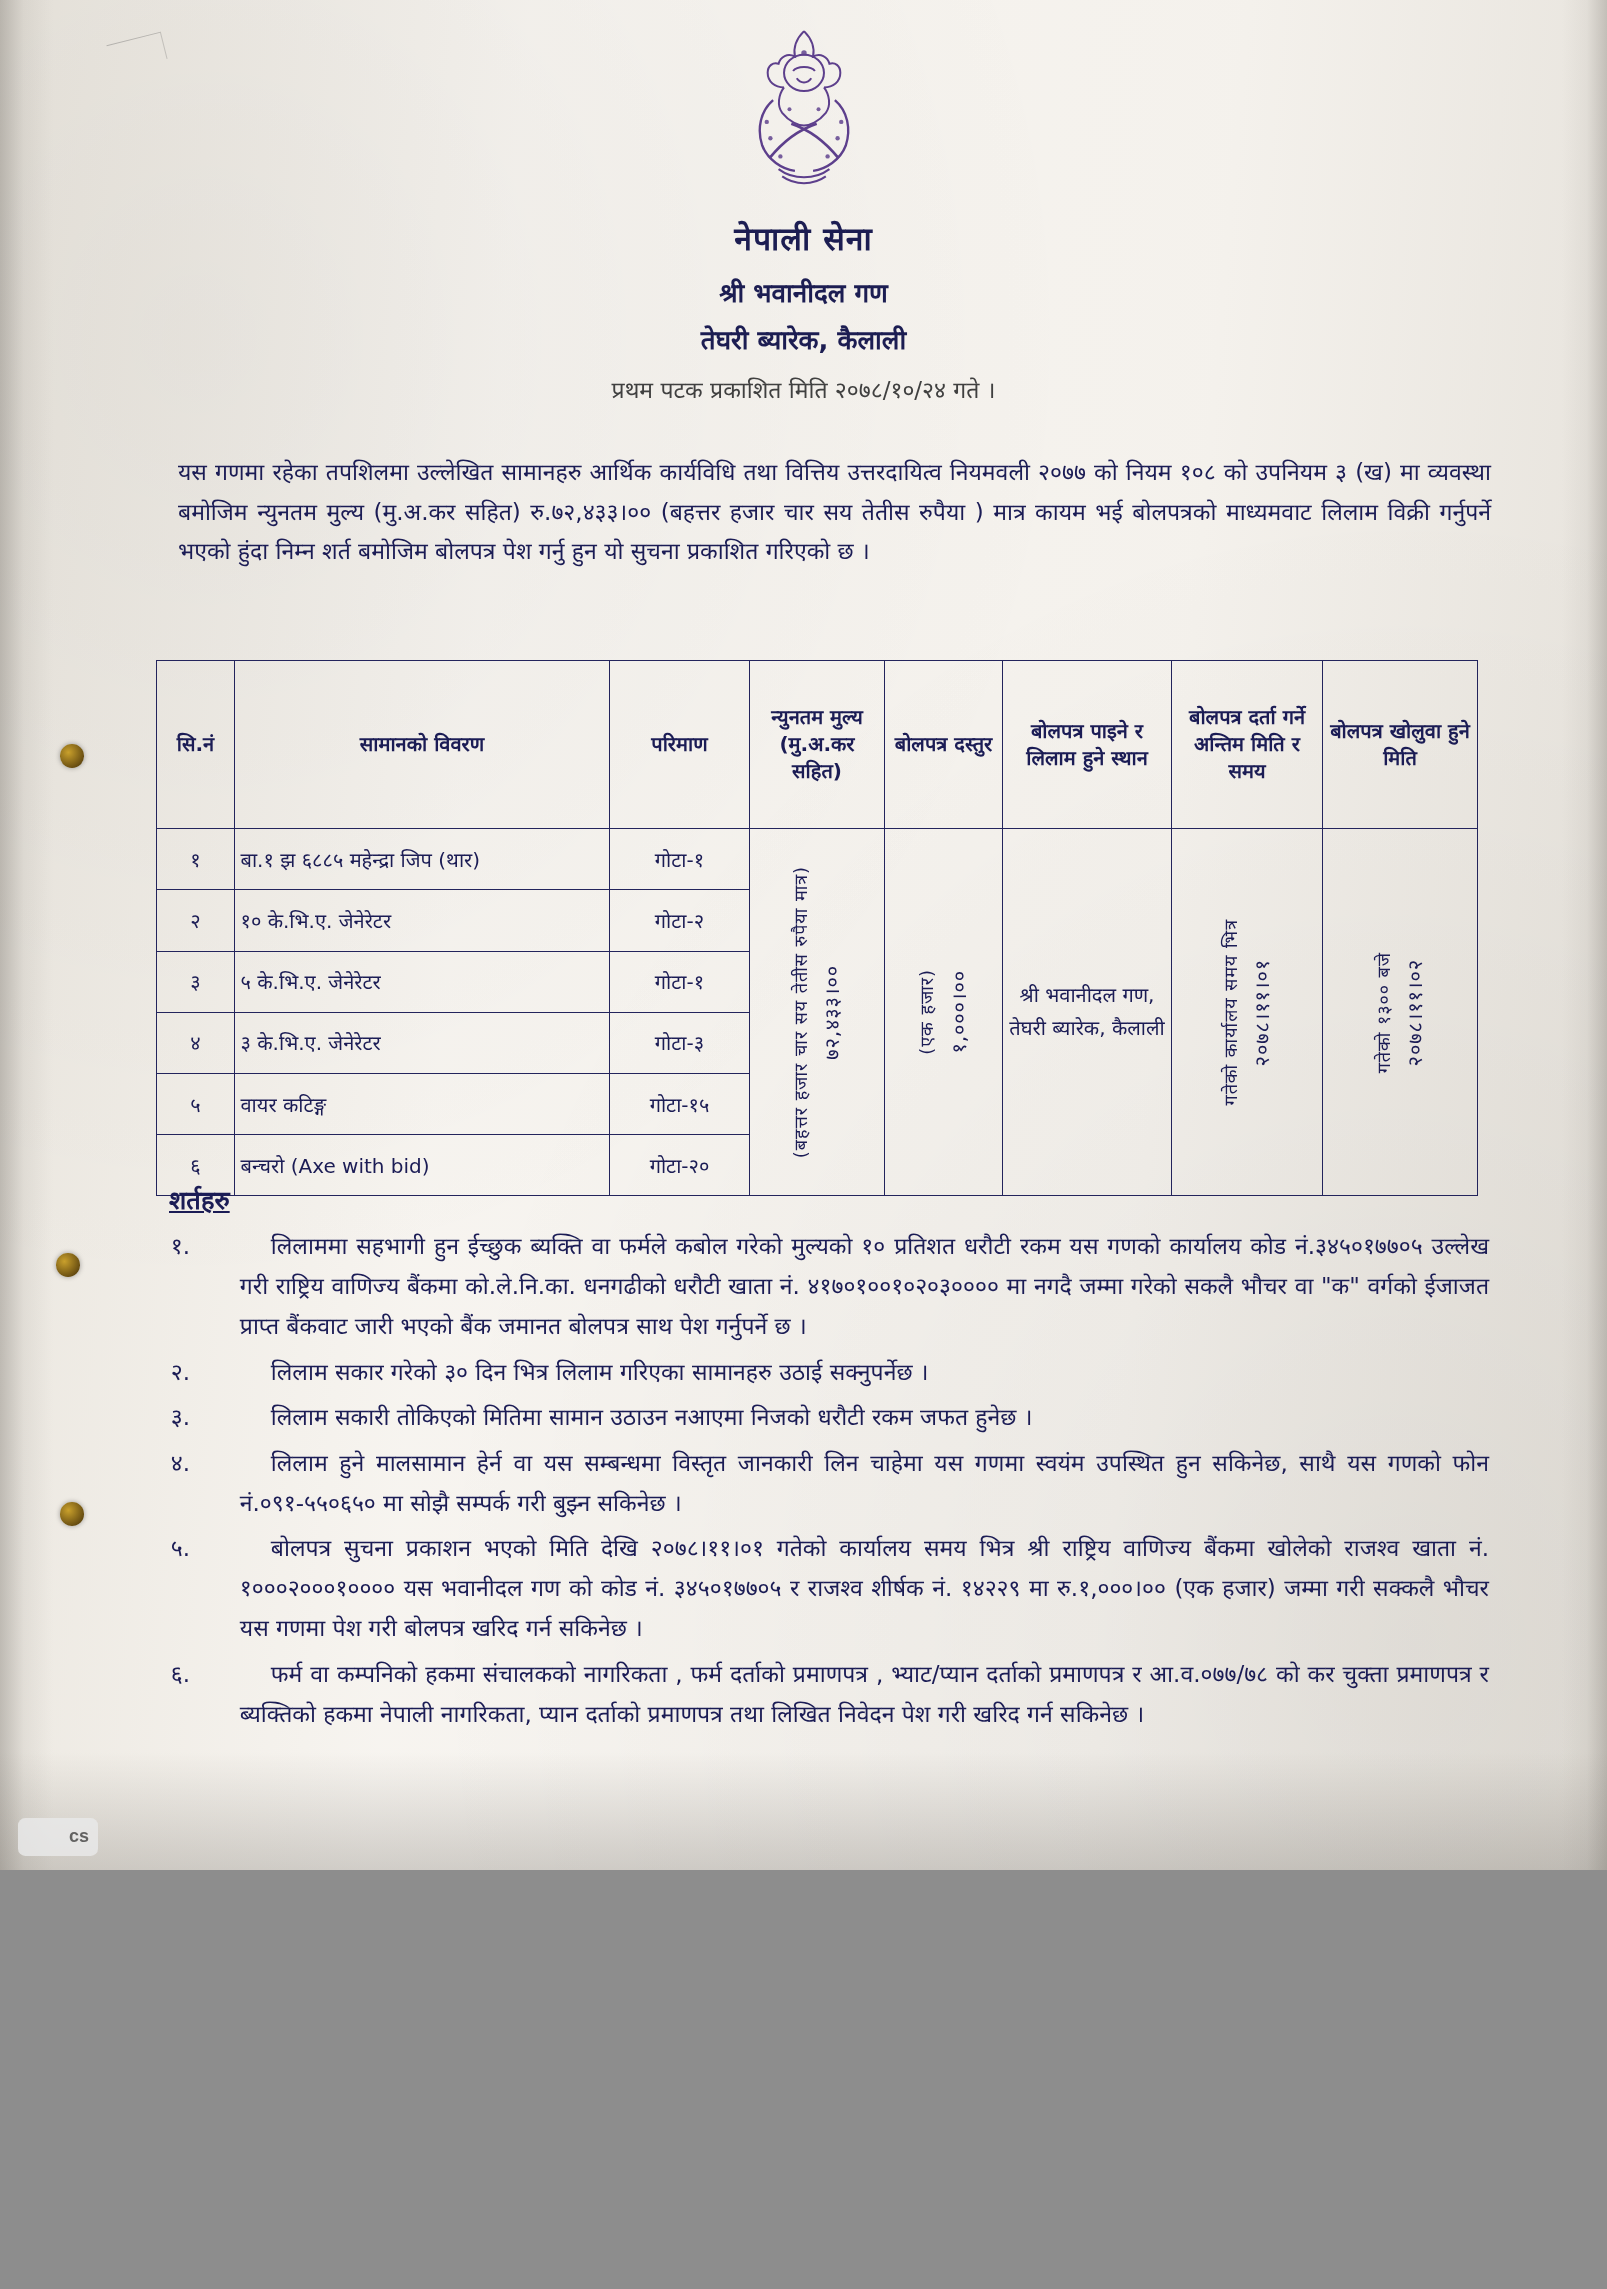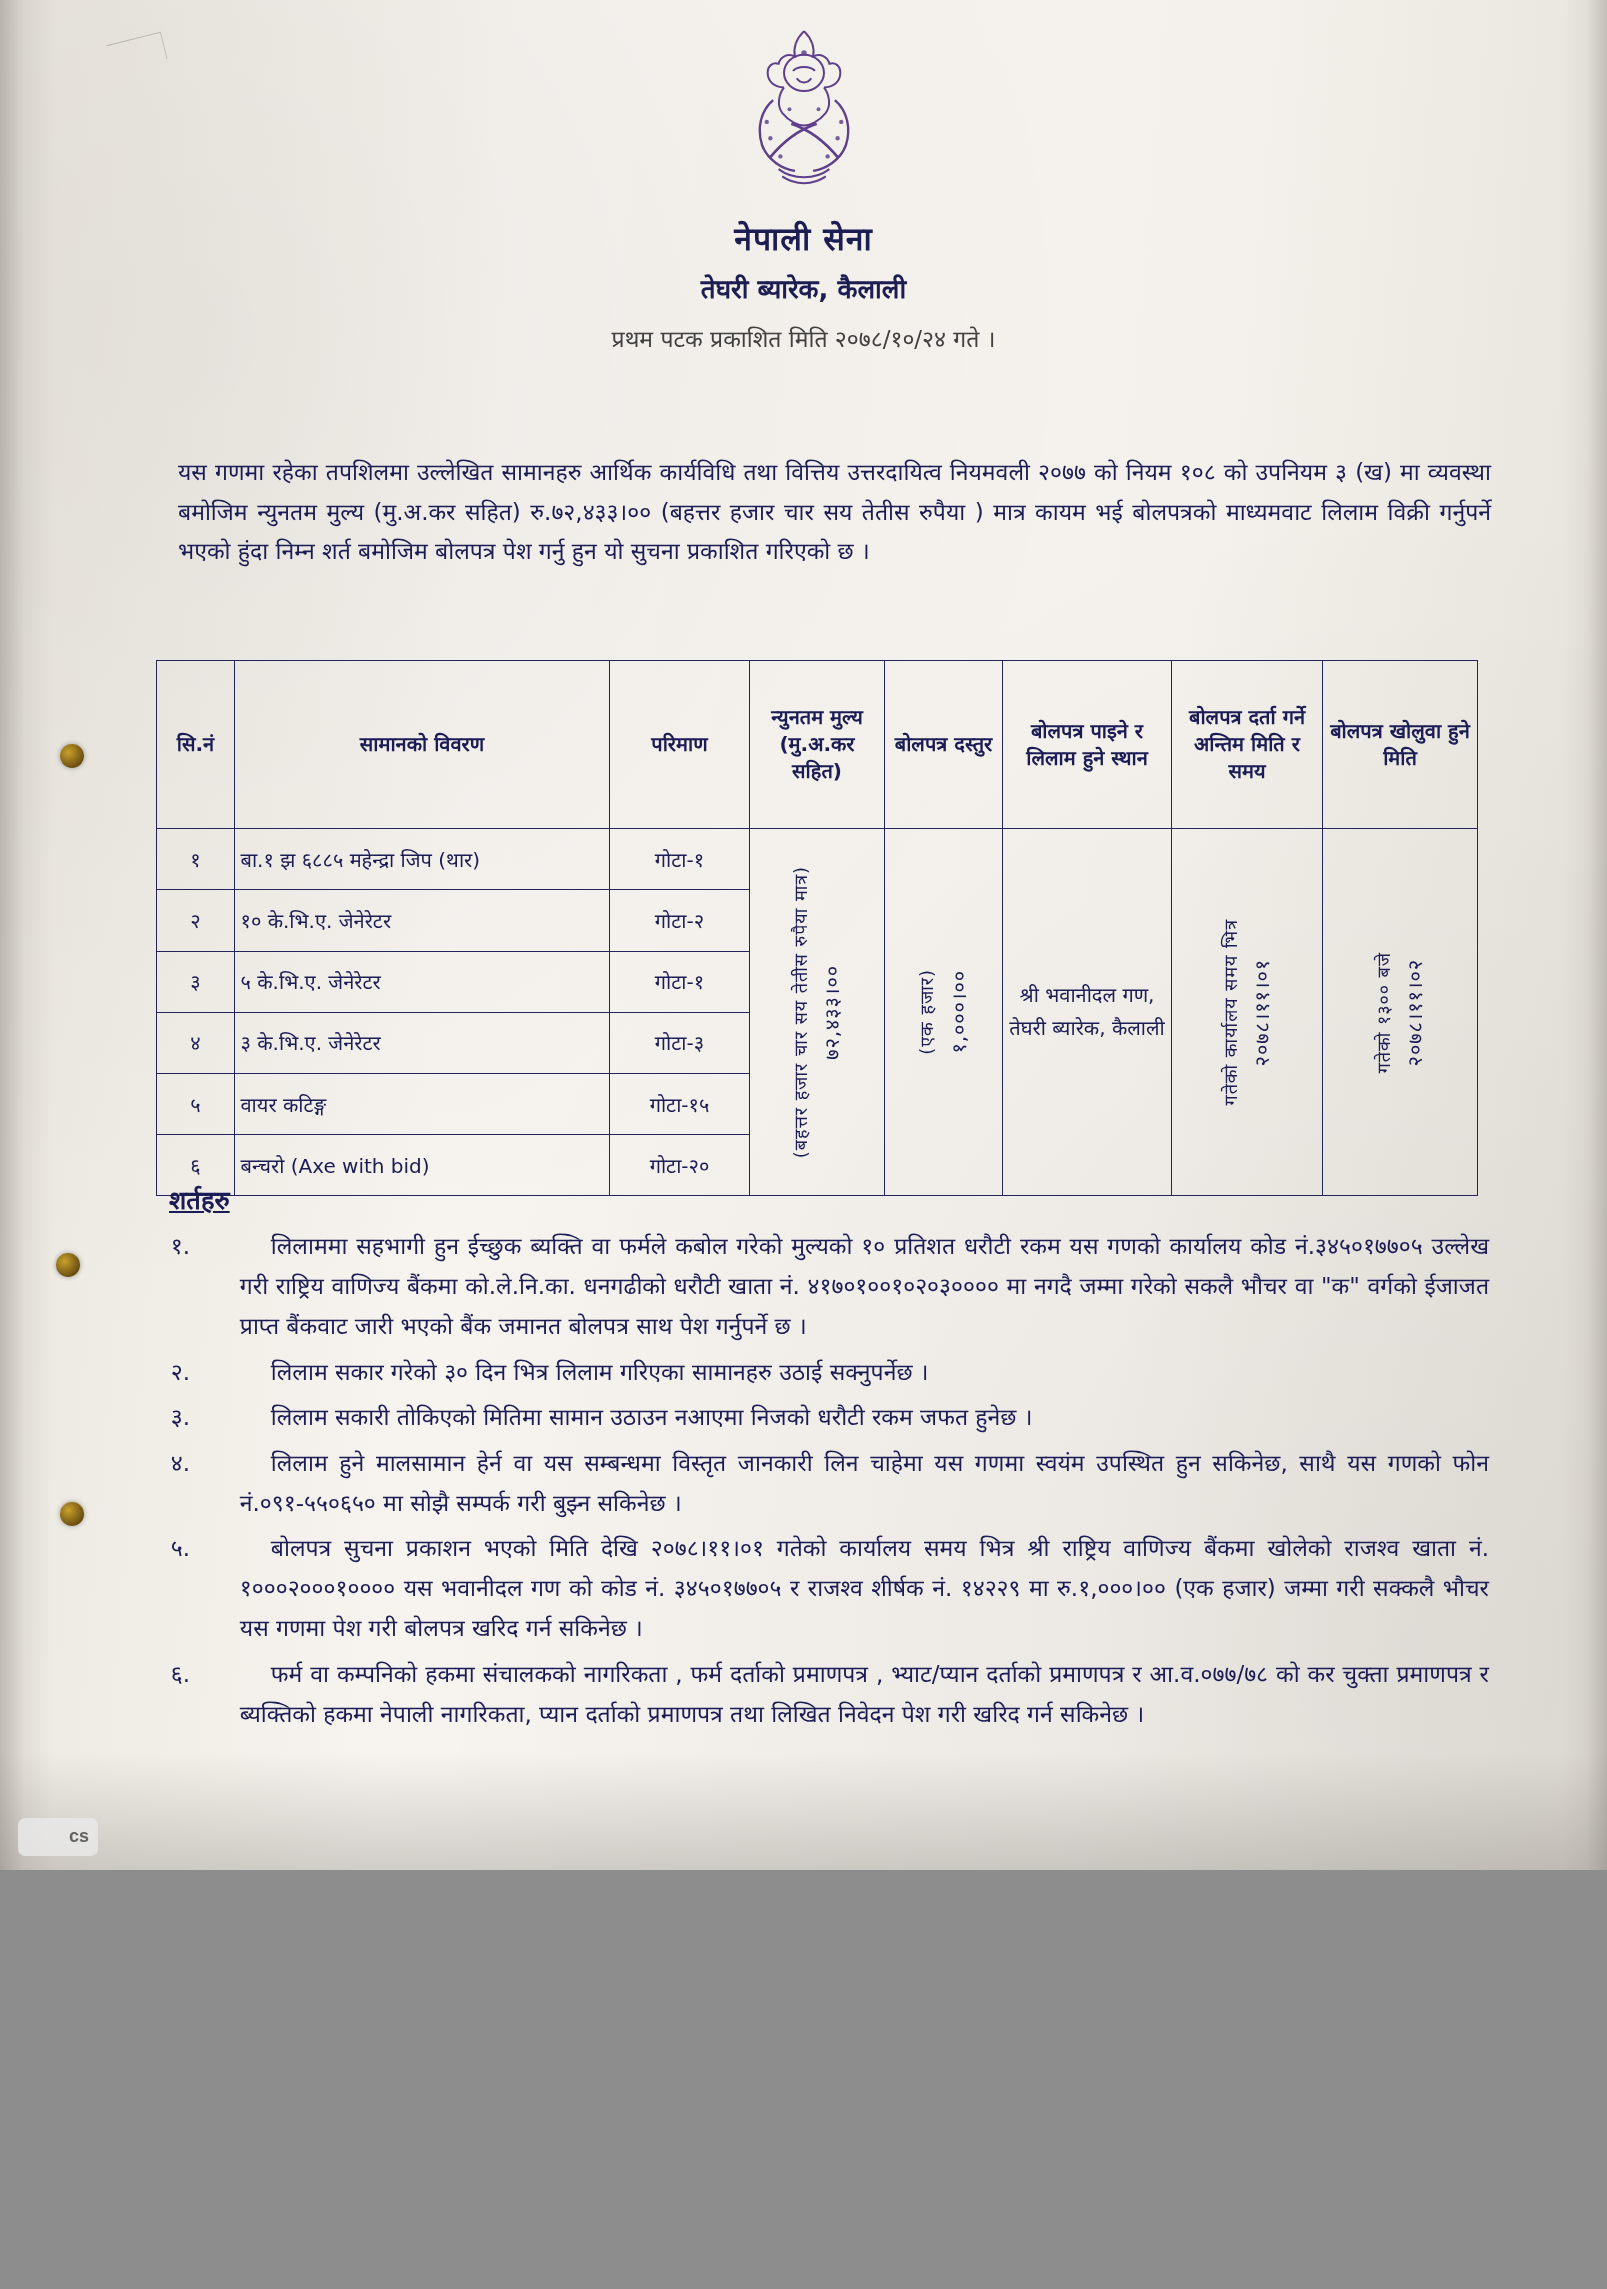--- a/index.html
+++ b/index.html
@@ -320,20 +320,21 @@
             <circle cx="105" cy="128" r="2.4"></circle>
             <circle cx="42" cy="148" r="2.4"></circle>
             <circle cx="94" cy="148" r="2.4"></circle>
           </g>
         </svg>
       </div>
     </div>
 
     <div class="org-block">
       <div class="org-name">नेपाली सेना</div>
+      <div class="unit-1">श्री भवानीदल गण</div>
       <div class="unit-2">तेघरी ब्यारेक, कैलाली</div>
       <div class="pub-date">प्रथम पटक प्रकाशित मिति २०७८/१०/२४ गते ।</div>
     </div>
 
     <div class="intro">यस गणमा रहेका तपशिलमा उल्लेखित सामानहरु  आर्थिक कार्यविधि तथा वित्तिय उत्तरदायित्व नियमवली २०७७ को नियम १०८ को उपनियम ३ (ख) मा व्यवस्था बमोजिम न्युनतम मुल्य (मु.अ.कर सहित) रु.७२,४३३।०० (बहत्तर हजार चार सय तेतीस रुपैया ) मात्र कायम भई बोलपत्रको माध्यमवाट लिलाम विक्री गर्नुपर्ने भएको हुंदा निम्न शर्त बमोजिम बोलपत्र पेश गर्नु हुन यो सुचना प्रकाशित गरिएको छ ।</div>
 
     <div class="table-wrap">
       <table class="items">
         <colgroup>
           <col style="width:78px">

